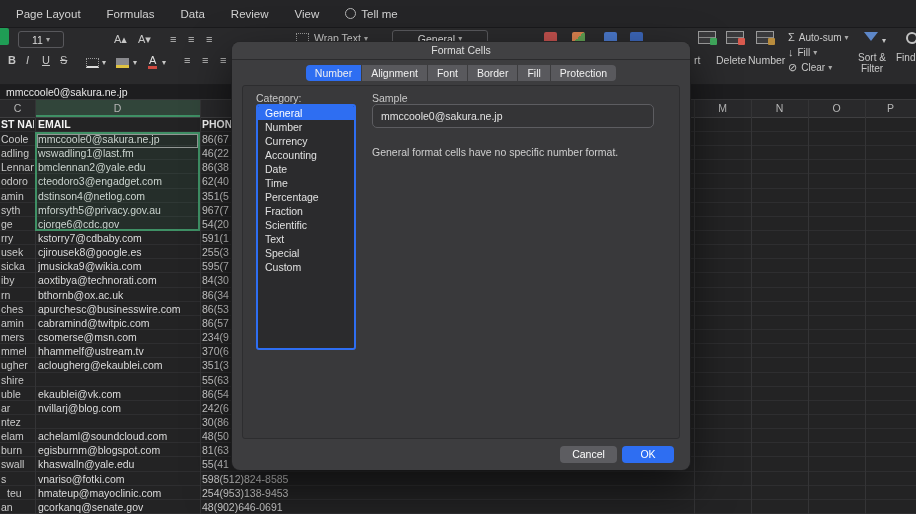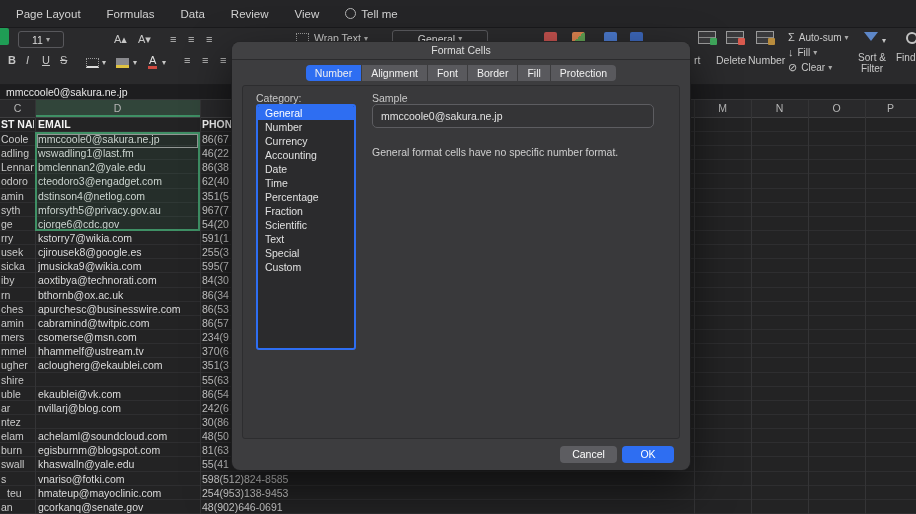--- a/index.html
+++ b/index.html
@@ -250,21 +250,21 @@
           <div class="cell cell-email" style="line-height: 14.1481px;">mforsyth5@privacy.gov.au</div>
           <div class="cell cell-phone" style="line-height: 14.1481px;">967(7</div>
         </div>
         <div class="sheet-row" style="top: 216.889px; height: 14.1481px;">
           <div class="cell cell-name" style="line-height: 14.1481px;">ge</div>
           <div class="cell cell-email" style="line-height: 14.1481px;">cjorge6@cdc.gov</div>
           <div class="cell cell-phone" style="line-height: 14.1481px;">54(20</div>
         </div>
         <div class="sheet-row" style="top: 231.037px; height: 14.1481px;">
           <div class="cell cell-name" style="line-height: 14.1481px;">rry</div>
-          <div class="cell cell-email" style="line-height: 14.1481px;">kstorry7@wikia.com</div>
+          <div class="cell cell-email" style="line-height: 14.1481px;">kstorry7@cdbaby.com</div>
           <div class="cell cell-phone" style="line-height: 14.1481px;">591(1</div>
         </div>
         <div class="sheet-row" style="top: 245.185px; height: 14.1481px;">
           <div class="cell cell-name" style="line-height: 14.1481px;">usek</div>
           <div class="cell cell-email" style="line-height: 14.1481px;">cjirousek8@google.es</div>
           <div class="cell cell-phone" style="line-height: 14.1481px;">255(3</div>
         </div>
         <div class="sheet-row" style="top: 259.333px; height: 14.1481px;">
           <div class="cell cell-name" style="line-height: 14.1481px;">sicka</div>
           <div class="cell cell-email" style="line-height: 14.1481px;">jmusicka9@wikia.com</div>

